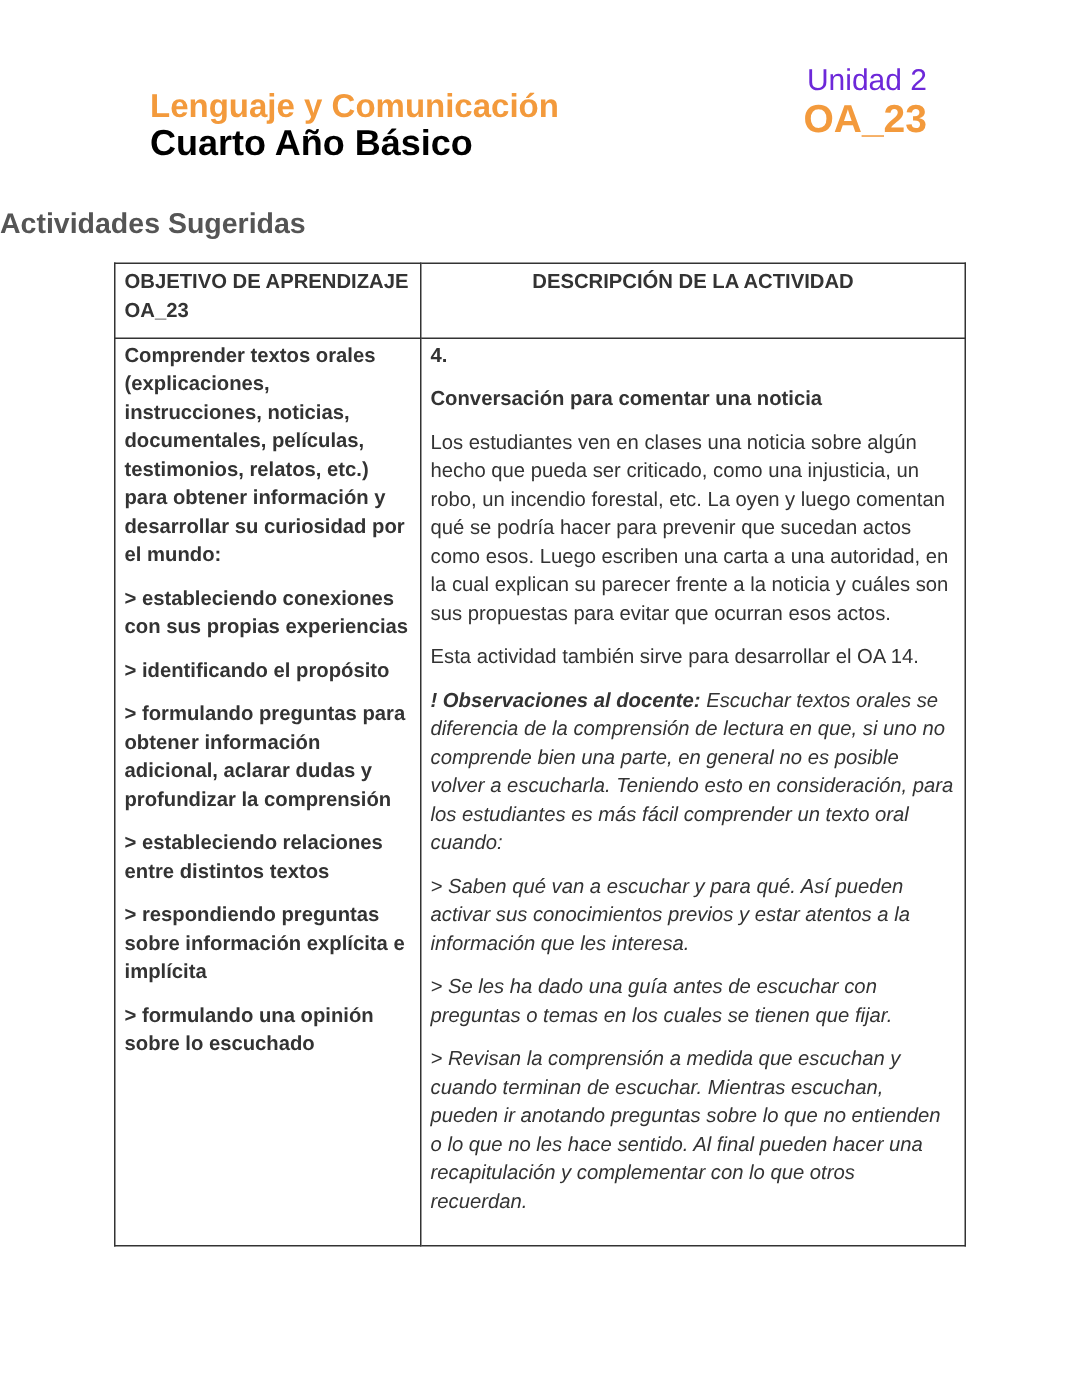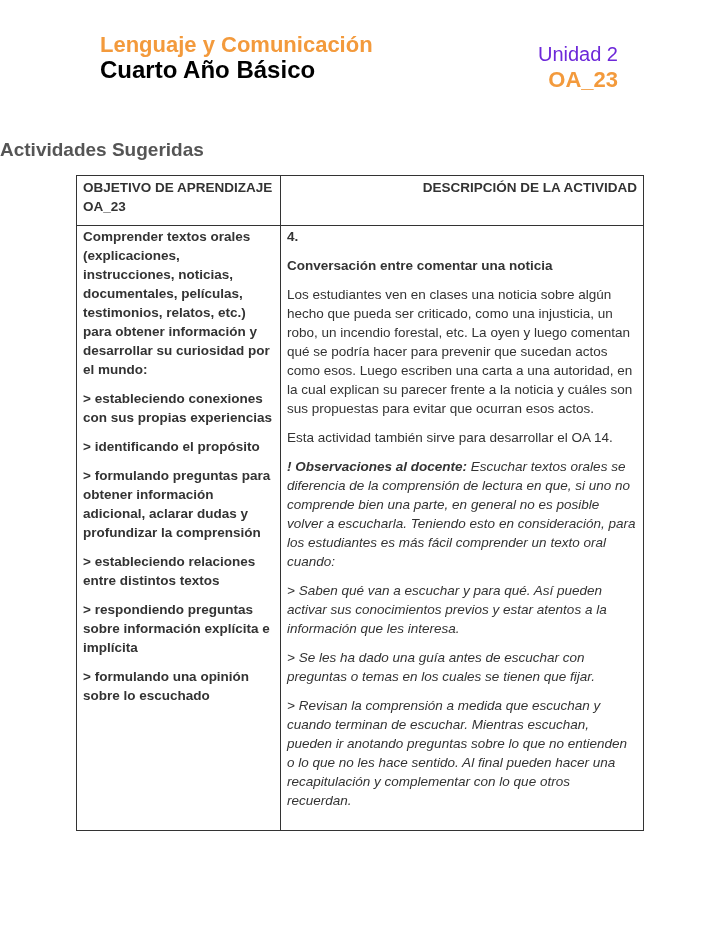--- a/index.html
+++ b/index.html
@@ -1,31 +1,31 @@
 <!DOCTYPE html>
 <html><head>
 <meta charset="utf-8">
 <style>
   html, body { margin: 0; padding: 0; background: #ffffff; }
   body { width: 720px; height: 932px; position: relative; overflow: hidden;
          font-family: "Liberation Sans", sans-serif; color: #333333; }
-  .hdr-left { position: absolute; left: 100px; top: 32px; }
+  .hdr-left { position: absolute; left: 100px; top: 58px; }
   .hdr-right { position: absolute; right: 102px; top: 42px; text-align: right; }
   .subject { color: #F39A3C; font-weight: bold; font-size: 22px; line-height: 25px; }
   .grade { color: #000000; font-weight: bold; font-size: 24px; line-height: 25px; }
   .unit { color: #6d28d9; font-weight: normal; font-size: 20px; line-height: 25px; }
-  .oa { color: #F39A3C; font-weight: bold; font-size: 22px; line-height: 25px; }
+  .oa { color: #F39A3C; font-weight: bold; font-size: 26px; line-height: 25px; }
   .section-title { position: absolute; left: 0; width: 720px; top: 139px; text-align: left;
                    font-size: 19px; font-weight: bold; color: #555555; }
   table.acts { position: absolute; left: 76px; top: 175px; width: 568px; border-collapse: collapse; }
   table.acts td, table.acts th { border: 1px solid #333333; vertical-align: top; padding: 0; }
   .col-left { width: 191px; }
   .th-left { text-align: left; font-weight: bold; font-size: 13.5px; color: #333333;
              padding: 2px 6px 0 6px !important; height: 47px; line-height: 19px; margin-top: 19px; }
-  .th-right { text-align: right; font-weight: bold; font-size: 13.5px; color: #333333;
+  .th-right { text-align: center; font-weight: bold; font-size: 13.5px; color: #333333;
               padding: 2px 6px 0 6px !important; line-height: 19px; }
   .left-cell { padding: 1px 6px 40px 6px !important; font-weight: bold; font-size: 13.5px;
                line-height: 19px; color: #333333; }
   .left-cell p { margin: 0 0 10px 0; }
   .right-cell { padding: 1px 6px 10px 6px !important; font-size: 13.5px; line-height: 19px; color: #333333; }
   .right-cell p { margin: 0 0 10px 0; }
   .act-num { font-weight: bold; }
   .act-title { font-weight: bold; }
   .obs-label { font-weight: bold; font-style: italic; }
   .it { font-style: italic; }
@@ -55,21 +55,21 @@
       <p>Comprender textos orales (explicaciones, instrucciones, noticias, documentales, películas, testimonios, relatos, etc.) para obtener información y desarrollar su curiosidad por el mundo:</p>
       <p>&gt; estableciendo conexiones con sus propias experiencias</p>
       <p>&gt; identificando el propósito</p>
       <p>&gt; formulando preguntas para obtener información adicional, aclarar dudas y profundizar la comprensión</p>
       <p>&gt; estableciendo relaciones entre distintos textos</p>
       <p>&gt; respondiendo preguntas sobre información explícita e implícita</p>
       <p>&gt; formulando una opinión sobre lo escuchado</p>
     </td>
     <td class="right-cell">
       <p class="act-num">4.</p>
-      <p class="act-title">Conversación entre comentar una noticia</p>
+      <p class="act-title">Conversación para comentar una noticia</p>
       <p>Los estudiantes ven en clases una noticia sobre algún hecho que pueda ser criticado, como una injusticia, un robo, un incendio forestal, etc. La oyen y luego comentan qué se podría hacer para prevenir que sucedan actos como esos. Luego escriben una carta a una autoridad, en la cual explican su parecer frente a la noticia y cuáles son sus propuestas para evitar que ocurran esos actos.</p>
       <p>Esta actividad también sirve para desarrollar el OA 14.</p>
       <p><span class="obs-label">! Observaciones al docente:</span><span class="it"> Escuchar textos orales se diferencia de la comprensión de lectura en que, si uno no comprende bien una parte, en general no es posible volver a escucharla. Teniendo esto en consideración, para los estudiantes es más fácil comprender un texto oral cuando:</span></p>
       <p class="it">&gt; Saben qué van a escuchar y para qué. Así pueden activar sus conocimientos previos y estar atentos a la información que les interesa.</p>
       <p class="it">&gt; Se les ha dado una guía antes de escuchar con preguntas o temas en los cuales se tienen que fijar.</p>
       <p class="it">&gt; Revisan la comprensión a medida que escuchan y cuando terminan de escuchar. Mientras escuchan, pueden ir anotando preguntas sobre lo que no entienden o lo que no les hace sentido. Al final pueden hacer una recapitulación y complementar con lo que otros recuerdan.</p>
     </td>
   </tr>
 </tbody>
   </table>

